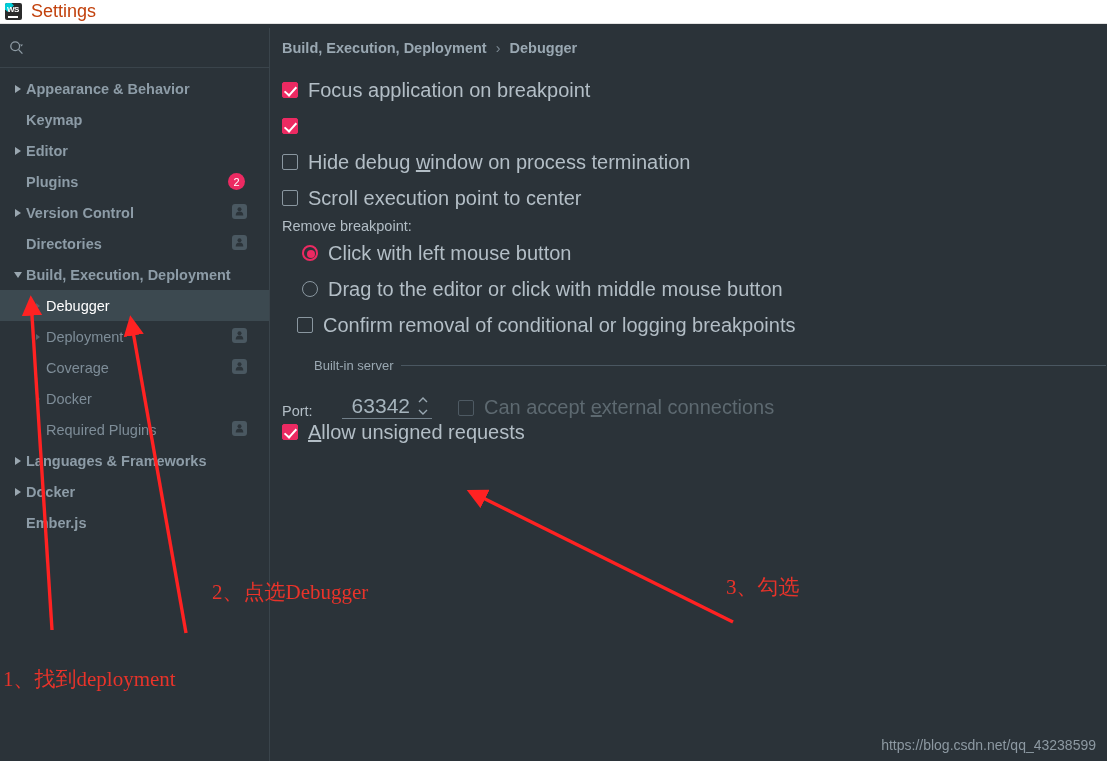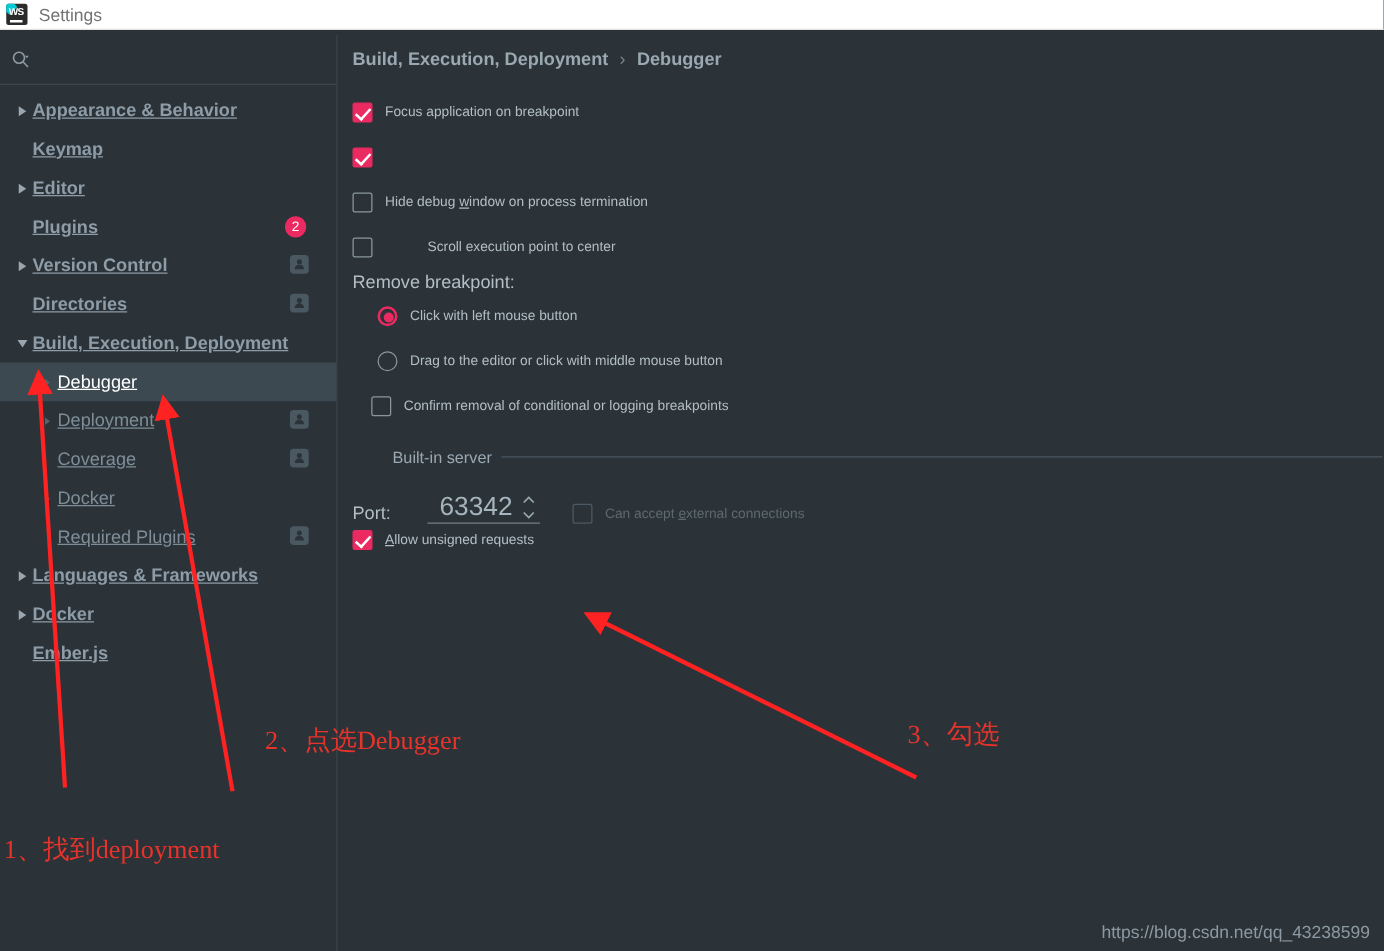--- a/index.html
+++ b/index.html
@@ -46,22 +46,22 @@
     background: #ffffff;
   }
   .ws-text {
     position: absolute; left: 2px; top: 2px;
     font-size: 8px; color: #fff; font-weight: bold;
     font-family: "Liberation Sans", sans-serif;
     z-index: 3; letter-spacing: -0.5px;
   }
   .title-text {
     margin-left: 9px;
-    font-size: 14px;
-    color: #737373;
+    font-size: 18px;
+    color: #c2410c;
     font-family: "Liberation Sans", sans-serif;
   }
 
   
   .sidebar {
     position: absolute; left: 0; top: 28px;
     width: 270px; height: 733px;
     background: #2b3339;
     border-right: 1px solid #3a444b;
   }
@@ -110,21 +110,20 @@
     width: 0; height: 0;
     border-left: 4px solid #55636c;
     border-top: 3px solid transparent;
     border-bottom: 3px solid transparent;
   }
   .tree-label {
     font-size: 14.5px;
     color: #8b9ba6;
     font-family: "Liberation Sans", sans-serif;
     white-space: nowrap;
-    text-decoration: underline;
   }
   .tree-item.bold .tree-label { font-weight: bold; color: #8d9ca7; }
   .tree-item.selected .tree-label { color: #ffffff; font-weight: normal; }
   .tree-item.child .tree-label { color: #7e8d98; }
   .indent-1 { padding-left: 10px; }
   .indent-2 { padding-left: 30px; }
   .badge {
     position: absolute; right: 24px; top: 7px;
     min-width: 17px; height: 17px;
     border-radius: 9px;
@@ -156,21 +155,21 @@
     margin-bottom: 21px;
     font-family: "Liberation Sans", sans-serif;
   }
   .crumb-sep { color: #7b8892; font-weight: normal; margin: 0 5px; }
 
   .opt-row {
     display: flex; align-items: center;
     height: 26px;
     margin-bottom: 10px;
   }
-  .opt-row.tight { margin-bottom: 7px; gap: 34px; }
+  .opt-row.tight { margin-bottom: 7px; }
 
   .cb {
     width: 16px; height: 16px;
     border: 1px solid #8a97a0;
     border-radius: 2px;
     background: transparent;
     flex: 0 0 16px;
     position: relative;
   }
   .cb.checked {
@@ -198,21 +197,21 @@
   .rb.checked::after {
     content: "";
     position: absolute; left: 3px; top: 3px;
     width: 8px; height: 8px;
     border-radius: 50%;
     background: #ec2a62;
   }
 
   .opt-label {
     margin-left: 10px;
-    font-size: 11px;
+    font-size: 20px;
     color: #b3bec6;
     font-family: "Liberation Sans", sans-serif;
     white-space: nowrap;
   }
   .opt-label.disabled { color: #5d6970; }
   .mn { text-decoration: underline; }
 
   .group-label {
     font-size: 14.5px;
     color: #b3bec6;

